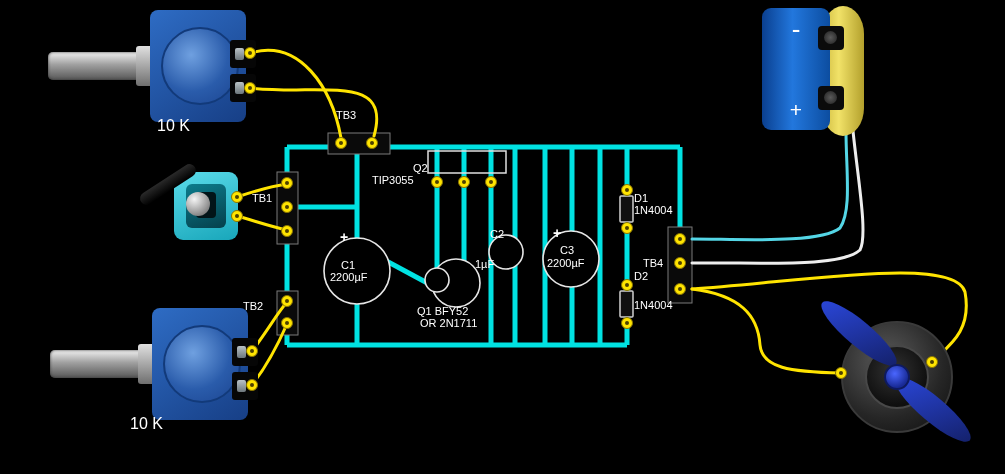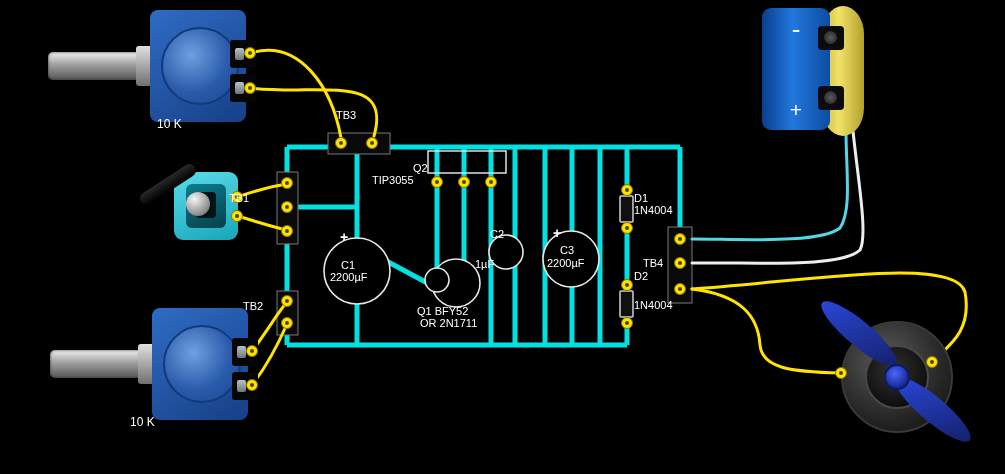--- a/index.html
+++ b/index.html
@@ -2,21 +2,21 @@
 <html style="--background: #000000; --trace: #00e2e2; --wire-yellow: #ffe400; --wire-white: #eeeeee; --wire-cyan: #54d6e6; --propeller: #2b48dd; --label-text: #ffffff;"><head>
 <meta charset="utf-8">
 <style>
   html,body{margin:0;padding:0;background:#000;}
   .stage{position:relative;width:1005px;height:474px;background:var(--background,#000);overflow:hidden;font-family:"Liberation Sans",sans-serif;}
   svg.layer{position:absolute;left:0;top:0;}
   #layer-under{z-index:1;}
   .comp{position:absolute;z-index:2;}
   #layer-over{z-index:3;}
   .lbl{position:absolute;color:var(--label-text,#fff);font-size:11px;line-height:1;white-space:nowrap;z-index:4;}
-  .lbl.big{font-size:12px;}
+  .lbl.big{font-size:16px;}
   .lbl.plus{font-size:14px;font-weight:bold;}
 
   
   .trace{stroke:var(--trace,#00e2e2);stroke-width:5;fill:none;}
   .wire{fill:none;stroke-width:3;stroke-linecap:round;}
   .wy{stroke:var(--wire-yellow,#ffe400);}
   .ww{stroke:var(--wire-white,#eeeeee);}
   .wc{stroke:var(--wire-cyan,#54d6e6);}
   .pad{fill:#0a0a0a;stroke:#7a7a7a;stroke-width:1;}
   .cap{fill:#000;stroke:#e6e6e6;stroke-width:1.6;}
@@ -252,21 +252,21 @@
         <circle cx="841" cy="373" r="5.5" class="dot"></circle>
         <circle cx="841" cy="373" r="2" class="dot-core"></circle>
         <circle cx="932" cy="362" r="5.5" class="dot"></circle>
         <circle cx="932" cy="362" r="2" class="dot-core"></circle>
       </g>
   </svg>
 
   <span class="lbl big" style="left:157px;top:118px">10 K</span>
   <span class="lbl big" style="left:130px;top:416px">10 K</span>
   <span class="lbl" style="left:336px;top:110px">TB3</span>
-  <span class="lbl" style="left:229px;top:193px">TB1</span>
+  <span class="lbl" style="left:252px;top:193px">TB1</span>
   <span class="lbl" style="left:243px;top:301px">TB2</span>
   <span class="lbl" style="left:643px;top:258px">TB4</span>
   <span class="lbl" style="left:413px;top:163px">Q2</span>
   <span class="lbl" style="left:372px;top:175px">TIP3055</span>
   <span class="lbl plus" style="left:340px;top:230px">+</span>
   <span class="lbl" style="left:341px;top:260px">C1</span>
   <span class="lbl" style="left:330px;top:272px">2200µF</span>
   <span class="lbl" style="left:417px;top:306px">Q1 BFY52</span>
   <span class="lbl" style="left:420px;top:318px">OR 2N1711</span>
   <span class="lbl" style="left:490px;top:229px">C2</span>

